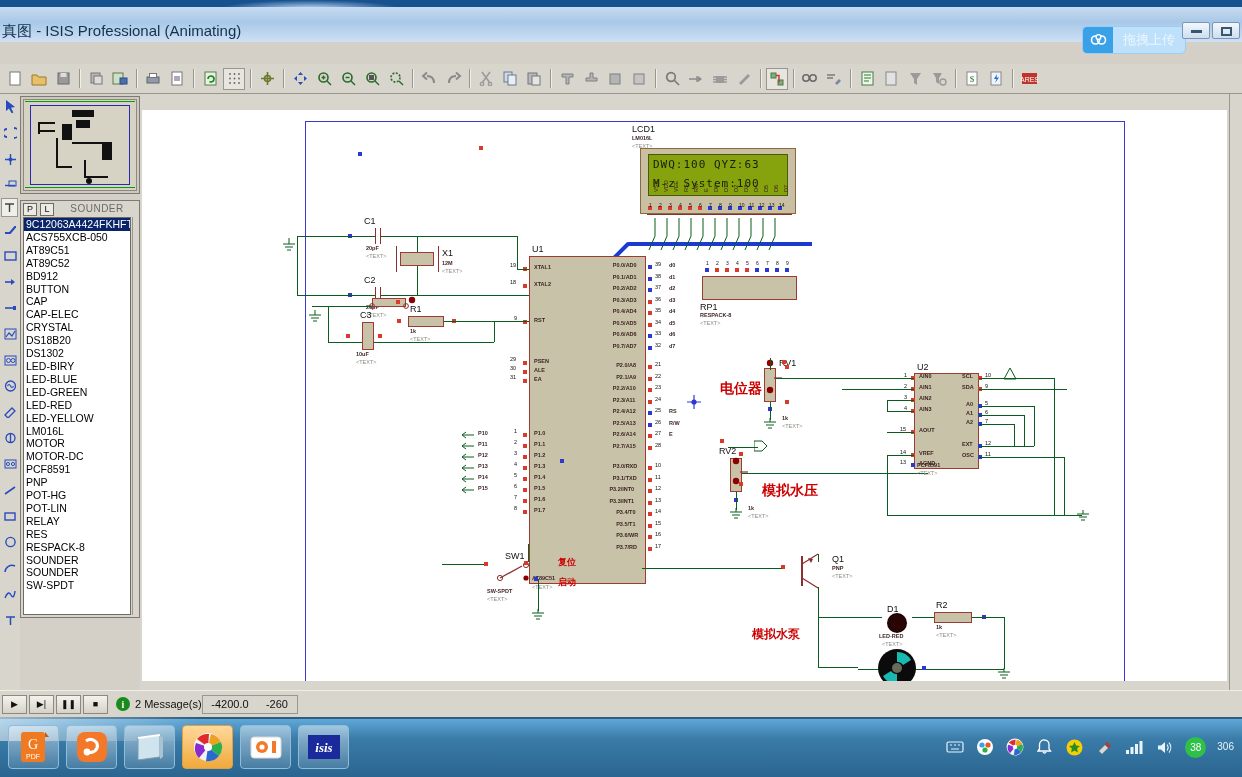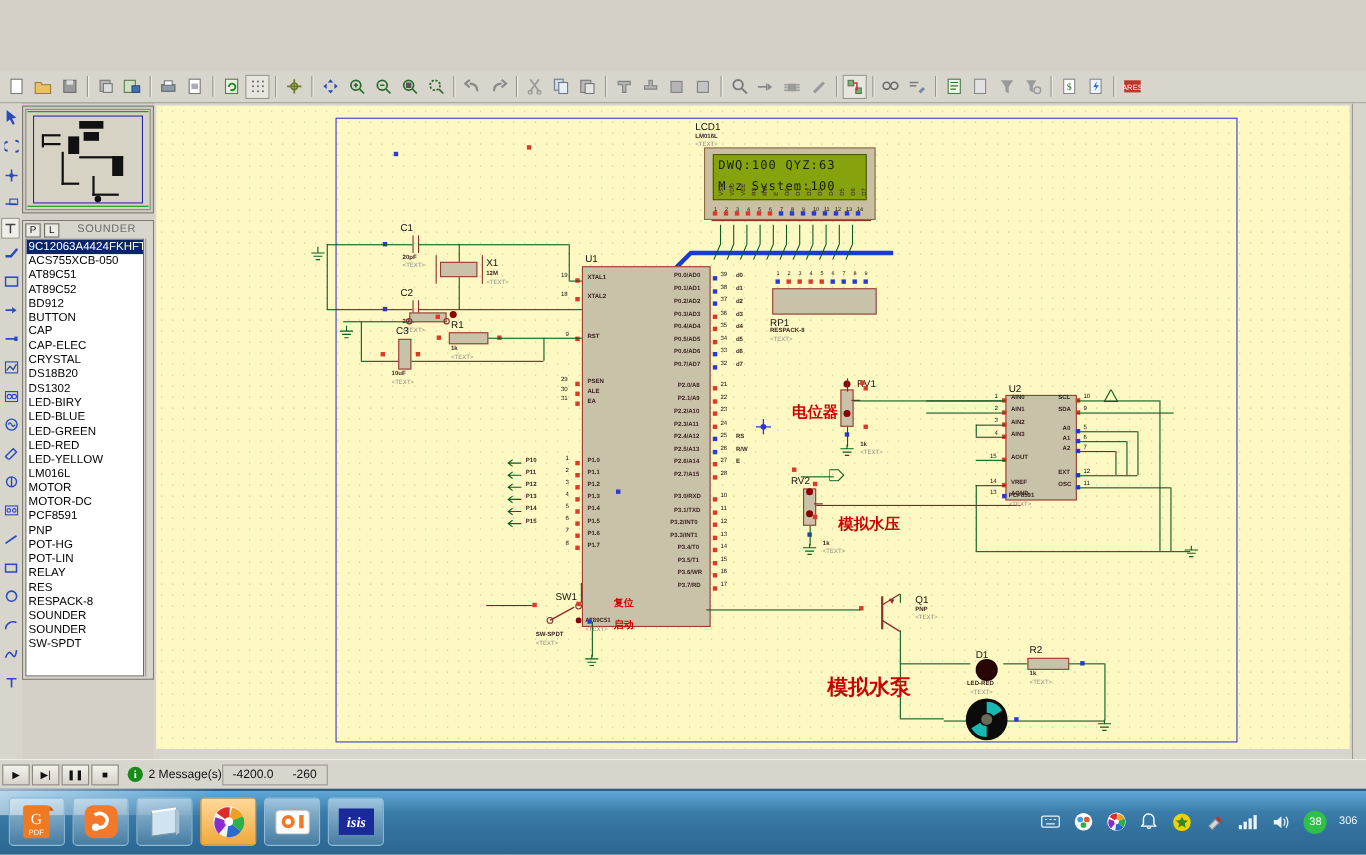--- a/index.html
+++ b/index.html
@@ -112,22 +112,22 @@
   .dev-item { font-size:10.5px; line-height:12.9px; padding-left:2px; color:#000; white-space:nowrap; font-family:"Liberation Sans", sans-serif;}
   .dev-item.sel { background:#0a246a; color:#fff; }
   .dev-scroll { position:absolute; right:0px; top:16px; width:7px; bottom:2px; background:#d8d5cd; border-left:1px solid #9b978f;}
 
   
   .canvaswrap {
     position:absolute; left:140px; top:94px; width:1102px; height:596px;
     background:#d8d5cd; overflow:hidden;
   }
   .canvas {
-    position:absolute; left:2px; top:2px; width:1085px; height:585px;
-    background:#fef9c3; overflow:hidden;
+    position:absolute; left:2px; top:16px; width:1085px; height:585px;
+    background:#ffffff; overflow:hidden;
   }
   .dots {
     position:absolute; inset:0;
     background-image: radial-gradient(#a9a593 0.6px, transparent 0.7px);
     background-size: 10px 10px;
     opacity:.85;
   }
   .sheet {
     position:absolute; left:163px; top:11px; width:820px; height:568px;
     border:1px solid #3a3ad0;
@@ -206,20 +206,45 @@
     width:21px; height:21px; border-radius:50%; background:#2fc04a; color:#fff;
     font-size:10px; display:flex; align-items:center; justify-content:center;
   }
   .tray-clock { color:#eaf4fb; font-size:10px; line-height:12px; text-align:center; }
 </style>
 </head>
 <body>
 
 <div id="app">
 
+  <div class="titlebar">
+    <div class="tb-topstripe"></div>
+    <div class="tb-gloss"></div>
+    <div class="tb-title">真图 - ISIS Professional (Animating)</div>
+
+    <div class="cloud-widget">
+      <div class="cloud-ic">
+        <svg width="17" height="12" viewBox="0 0 17 12">
+          <circle cx="5.5" cy="6" r="4" fill="none" stroke="#fff" stroke-width="1.6"></circle>
+          <circle cx="11.5" cy="6" r="4" fill="none" stroke="#fff" stroke-width="1.6"></circle>
+          <circle cx="8.5" cy="3" r="2.4" fill="#3aa0e8" stroke="#fff" stroke-width="1.4"></circle>
+        </svg>
+      </div>
+      <div class="cloud-tx">拖拽上传</div>
+    </div>
+
+    <div class="win-btns">
+      <div class="win-btn">
+          <i></i>
+        </div>
+      <div class="win-btn max">
+          <i></i>
+        </div>
+    </div>
+  </div>
 
 
   <div class="toolbar">
     <div class="tbtn">
         <svg width="15" height="15">
           <rect x="2" y="1" width="10" height="13" fill="#fff" stroke="#777"></rect>
         </svg>
       </div>
     <div class="tbtn">
         <svg width="16" height="14">
@@ -1170,21 +1195,21 @@
           </g>
     </svg>
 
     <svg style="position:absolute;left:733px;top:536px;width:44px;height:44">
       <circle cx="22" cy="22" r="19" fill="#0b0b0b"></circle>
       <path d="M22 6a16 16 0 0 1 14 8l-8 5a7 7 0 0 0-6-3z" fill="#18b9b0"></path>
       <path d="M22 38a16 16 0 0 1-14-8l8-5a7 7 0 0 0 6 3z" fill="#18b9b0"></path>
       <circle cx="22" cy="22" r="5" fill="#6a6a5a"></circle>
     </svg>
     <div class="pinsq blue" style="left:780px;top:556px"></div>
-    <div class="cn" style="left:610px;top:516px;font-size:19px">模拟水泵</div>
+    <div class="cn" style="left:610px;top:516px;font-size:12px">模拟水泵</div>
 
     <div class="pinsq blue" style="left:216px;top:42px"></div>
     <div class="pinsq" style="left:337px;top:36px"></div>
     <div class="pinsq" style="left:254px;top:190px"></div>
     <div class="pinsq blue" style="left:418px;top:349px"></div>
     <div class="pinsq" style="left:643px;top:255px"></div>
     <div class="pinsq" style="left:643px;top:290px"></div>
     <div class="pinsq" style="left:597px;top:342px"></div>
     <div class="pinsq" style="left:597px;top:372px"></div>
     <div class="pinsq" style="left:640px;top:250px"></div>

